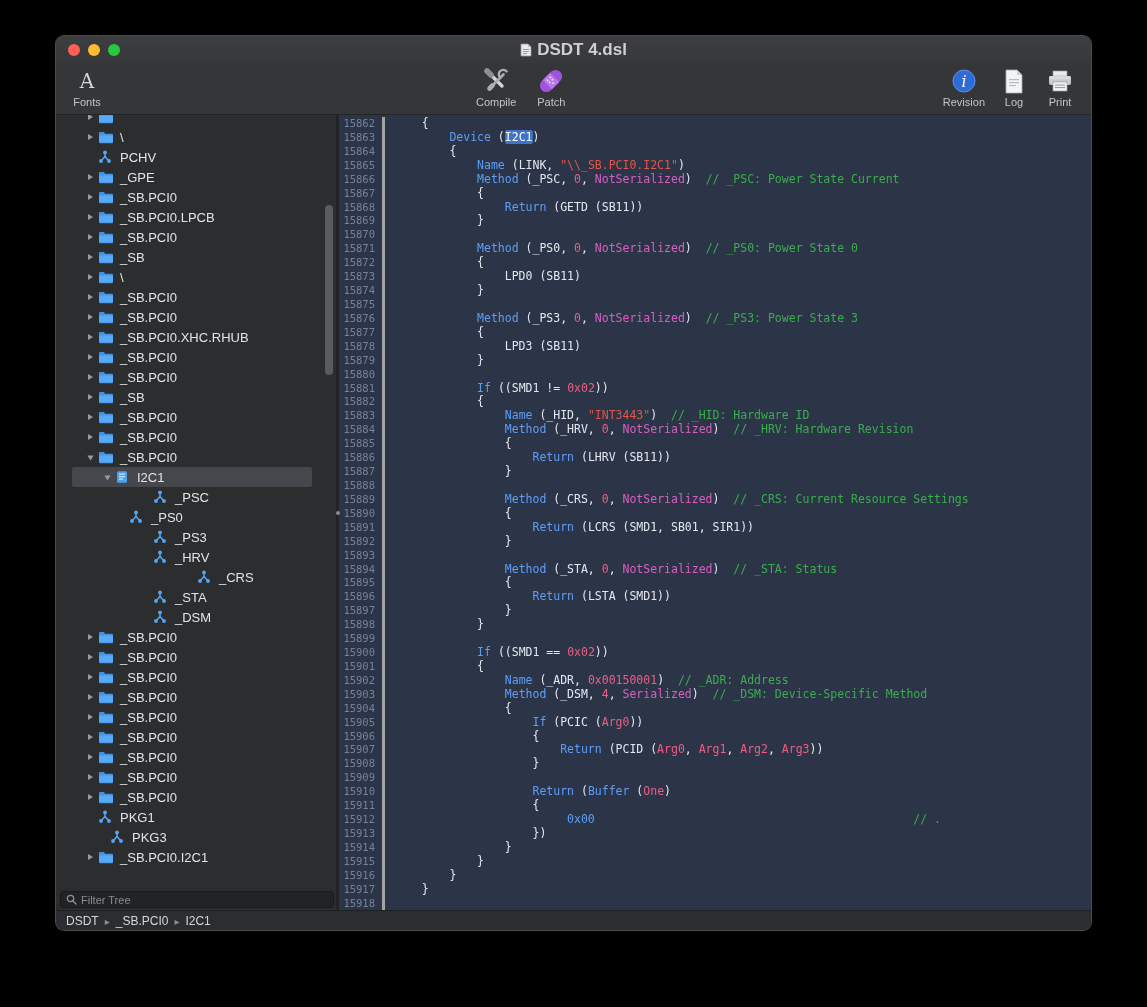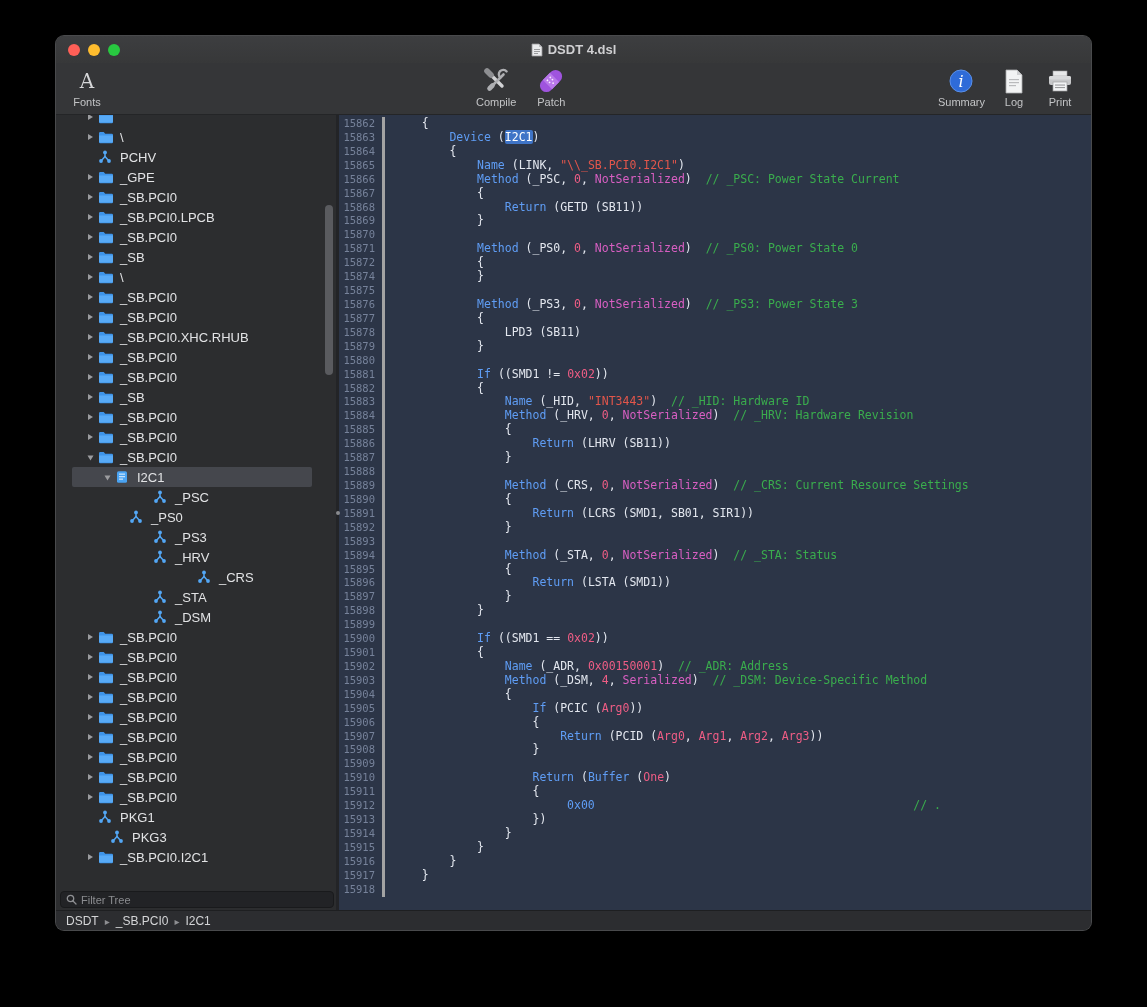--- a/index.html
+++ b/index.html
@@ -12,21 +12,21 @@
             box-shadow:0 22px 60px rgba(0,0,0,.75); }
 
   
   .titlebar { height:27px; background:linear-gradient(#3d3e40,#373839);
               display:flex; align-items:center; position:relative; }
   .traffic { display:flex; gap:8px; padding-left:12px; }
   .light { width:12px; height:12px; border-radius:50%; }
   .light.close{ background:#ff5f57; } .light.min{ background:#febc2e; } .light.zoom{ background:#28c840; }
   .titlewrap { position:absolute; left:0; right:0; display:flex; justify-content:center;
                align-items:center; gap:5px; }
-  .wintitle { color:#d0d0d2; font-size:13px; font-weight:600; }
+  .wintitle { color:#d0d0d2; font-size:17px; font-weight:600; }
 
   
   .toolbar { height:52px; background:#353638; position:relative; border-bottom:1px solid #242527; }
   .tb-group { position:absolute; top:3px; display:flex; gap:18px; }
   .tb-group.left { left:14px; } .tb-group.center { left:420px; } .tb-group.right { right:14px; gap:12px; }
   .tb-btn { display:flex; flex-direction:column; align-items:center; gap:0; color:#c3c4c6; font-size:11px; }
   .tb-iconbox { height:30px; display:flex; align-items:center; justify-content:center; min-width:34px; }
   .fonts-a { font-family:"DejaVu Serif","Liberation Serif",serif; font-size:20px; color:#d6d7d9; line-height:1; }
 
   
@@ -137,21 +137,21 @@
     </div>
     <div class="tb-group right">
       <div class="tb-btn">
         <span class="tb-iconbox">
           <svg width="24" height="24" viewBox="0 0 24 24">
             <circle cx="12" cy="12" r="11" fill="#2e6bd8"></circle>
             <circle cx="12" cy="12" r="11" fill="none" stroke="#5b90e8" stroke-width="1"></circle>
             <text x="12" y="17.5" font-family="DejaVu Serif, serif" font-style="italic" font-size="16" fill="#fff" text-anchor="middle">i</text>
           </svg>
         </span>
-        <span>Summary</span>
+        <span>Revision</span>
       </div>
       <div class="tb-btn">
         <span class="tb-iconbox">
           <svg width="20" height="25" viewBox="0 0 20 25">
             <path d="M2 1 h11 l5 5 v18 h-16 z" fill="#f2f3f4" stroke="#aaabad" stroke-width="0.8"></path>
             <path d="M13 1 l5 5 h-5 z" fill="#cfd0d2"></path>
             <rect x="5" y="10" width="10" height="1.2" fill="#b9babc"></rect>
             <rect x="5" y="13" width="10" height="1.2" fill="#b9babc"></rect>
             <rect x="5" y="16" width="7" height="1.2" fill="#b9babc"></rect>
           </svg>
@@ -641,20 +641,21 @@
         <div class="cline"><span class="ln">15863</span><span><span class="c-p">        </span><span class="c-k">Device</span><span class="c-p"> (</span><span class="c-hl">I2C1</span><span class="c-p">)</span></span></div>
         <div class="cline"><span class="ln">15864</span><span><span class="c-p">        {</span></span></div>
         <div class="cline"><span class="ln">15865</span><span><span class="c-p">            </span><span class="c-k">Name</span><span class="c-p"> (LINK, </span><span class="c-s">"\\_SB.PCI0.I2C1"</span><span class="c-p">)</span></span></div>
         <div class="cline"><span class="ln">15866</span><span><span class="c-p">            </span><span class="c-k">Method</span><span class="c-p"> (_PSC, </span><span class="c-n">0</span><span class="c-p">, </span><span class="c-m">NotSerialized</span><span class="c-p">)  </span><span class="c-cm">// _PSC: Power State Current</span></span></div>
         <div class="cline"><span class="ln">15867</span><span><span class="c-p">            {</span></span></div>
         <div class="cline"><span class="ln">15868</span><span><span class="c-p">                </span><span class="c-k">Return</span><span class="c-p"> (GETD (SB11))</span></span></div>
         <div class="cline"><span class="ln">15869</span><span><span class="c-p">            }</span></span></div>
         <div class="cline"><span class="ln">15870</span><span></span></div>
         <div class="cline"><span class="ln">15871</span><span><span class="c-p">            </span><span class="c-k">Method</span><span class="c-p"> (_PS0, </span><span class="c-n">0</span><span class="c-p">, </span><span class="c-m">NotSerialized</span><span class="c-p">)  </span><span class="c-cm">// _PS0: Power State 0</span></span></div>
         <div class="cline"><span class="ln">15872</span><span><span class="c-p">            {</span></span></div>
+        <div class="cline"><span class="ln">15873</span><span><span class="c-p">                LPD0 (SB11)</span></span></div>
         <div class="cline"><span class="ln">15874</span><span><span class="c-p">            }</span></span></div>
         <div class="cline"><span class="ln">15875</span><span></span></div>
         <div class="cline"><span class="ln">15876</span><span><span class="c-p">            </span><span class="c-k">Method</span><span class="c-p"> (_PS3, </span><span class="c-n">0</span><span class="c-p">, </span><span class="c-m">NotSerialized</span><span class="c-p">)  </span><span class="c-cm">// _PS3: Power State 3</span></span></div>
         <div class="cline"><span class="ln">15877</span><span><span class="c-p">            {</span></span></div>
         <div class="cline"><span class="ln">15878</span><span><span class="c-p">                LPD3 (SB11)</span></span></div>
         <div class="cline"><span class="ln">15879</span><span><span class="c-p">            }</span></span></div>
         <div class="cline"><span class="ln">15880</span><span></span></div>
         <div class="cline"><span class="ln">15881</span><span><span class="c-p">            </span><span class="c-k">If</span><span class="c-p"> ((SMD1 != </span><span class="c-n">0x02</span><span class="c-p">))</span></span></div>
         <div class="cline"><span class="ln">15882</span><span><span class="c-p">            {</span></span></div>
         <div class="cline"><span class="ln">15883</span><span><span class="c-p">                </span><span class="c-k">Name</span><span class="c-p"> (_HID, </span><span class="c-s">"INT3443"</span><span class="c-p">)  </span><span class="c-cm">// _HID: Hardware ID</span></span></div>

